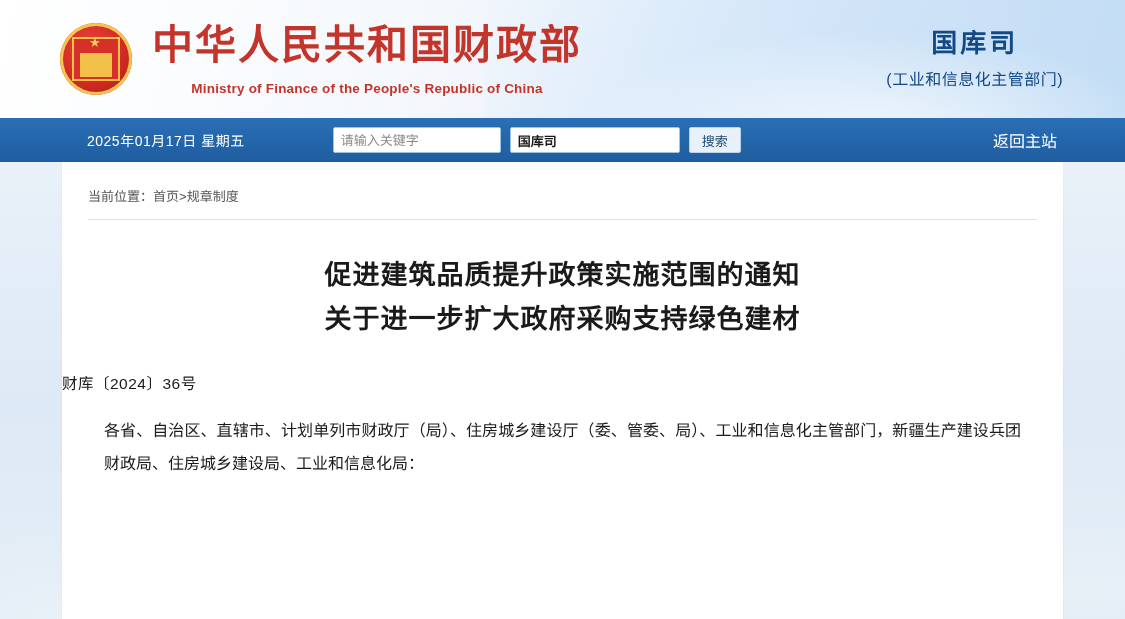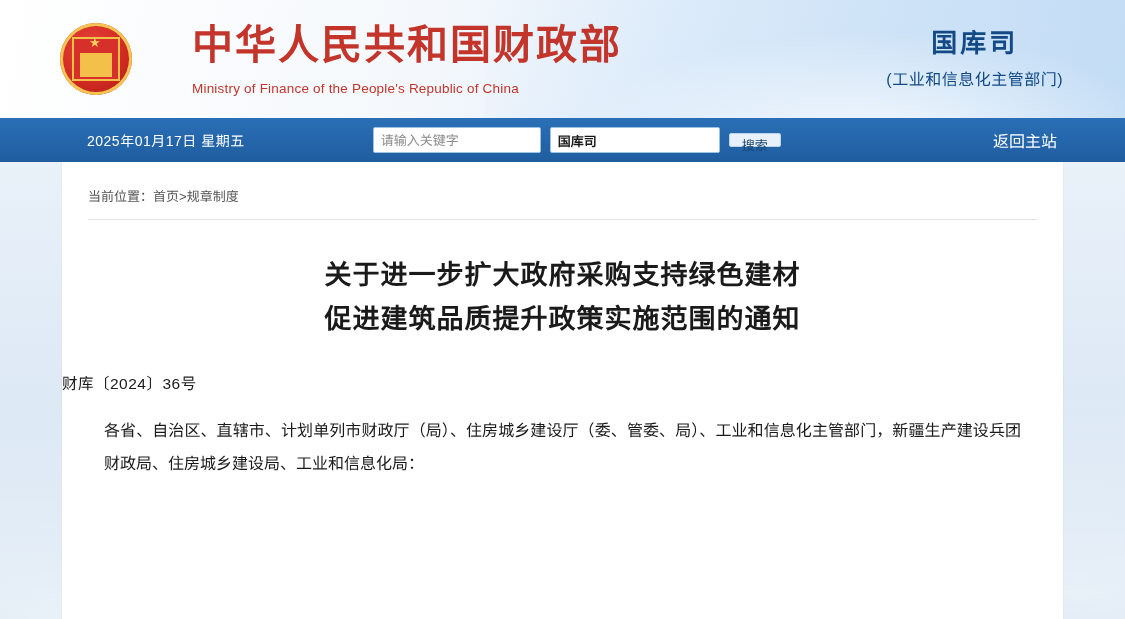--- a/index.html
+++ b/index.html
@@ -1,15 +1,15 @@
 <!DOCTYPE html>
 <html lang="zh-CN"><head>
 <meta charset="utf-8">
 <style>
-  * { box-sizing: border-box; gap: 40px; }
+  * { box-sizing: border-box; }
   html, body {
     margin: 0; padding: 0;
     width: 1125px; height: 619px;
     overflow: hidden;
     font-family: "Liberation Sans", "DejaVu Sans", sans-serif;
   }
   body {
     background: #eef3f8;
   }
 
@@ -78,25 +78,26 @@
     font-family: "Liberation Serif", "DejaVu Serif", serif;
     font-weight: bold;
     font-size: 41px;
     letter-spacing: 2px;
     color: #c3342a;
     line-height: 1.15;
     white-space: nowrap;
   }
   .title-en {
     font-size: 13.5px;
-    font-weight: normal;
+    font-weight: bold;
     color: #c3342a;
     letter-spacing: 0.2px;
     margin-top: 12px;
     white-space: nowrap;
+    text-align: center;
   }
   .dept-block {
     margin-left: auto;
     margin-right: 62px;
     text-align: center;
     z-index: 2;
   }
   .dept-main {
     font-size: 26px;
     font-weight: bold;
@@ -142,21 +143,21 @@
     color: #333;
     font-size: 13px;
     padding: 0 7px;
     outline: none;
     font-family: "Liberation Sans", sans-serif;
   }
   .kw-input { width: 168px; }
   .kw-input::placeholder { color: #8a8a8a; }
   .scope-input { width: 170px; font-weight: bold; color: #1a1a1a !important; }
   .search-btn {
-    height: 14px;
+    height: 26px;
     min-width: 52px;
     background: #e8f1fa;
     border: 1px solid #b9d3ea;
     border-radius: 2px;
     color: #17436f;
     font-size: 13px;
     cursor: pointer;
     font-family: "Liberation Sans", sans-serif;
   }
   .nav-back {
@@ -264,22 +265,22 @@
 
 <div class="page-wrap">
   <div class="paper">
 
     <div class="breadcrumb">
       <span>当前位置：</span><a class="crumb-link" href="#">首页</a><span>&gt;</span><a class="crumb-link" href="#">规章制度</a>
     </div>
     <div class="bc-divider"></div>
 
     <div class="doc-title">
+      <div>促进建筑品质提升政策实施范围的通知</div>
       <div>关于进一步扩大政府采购支持绿色建材</div>
-      <div>促进建筑品质提升政策实施范围的通知</div>
     </div>
 
     <div class="doc-number">财库〔2024〕36号</div>
 
     <div class="doc-body">
       <p>各省、自治区、直辖市、计划单列市财政厅（局）、住房城乡建设厅（委、管委、局）、工业和信息化主管部门，新疆生产建设兵团财政局、住房城乡建设局、工业和信息化局：</p>
     </div>
 
   </div>
 </div>

